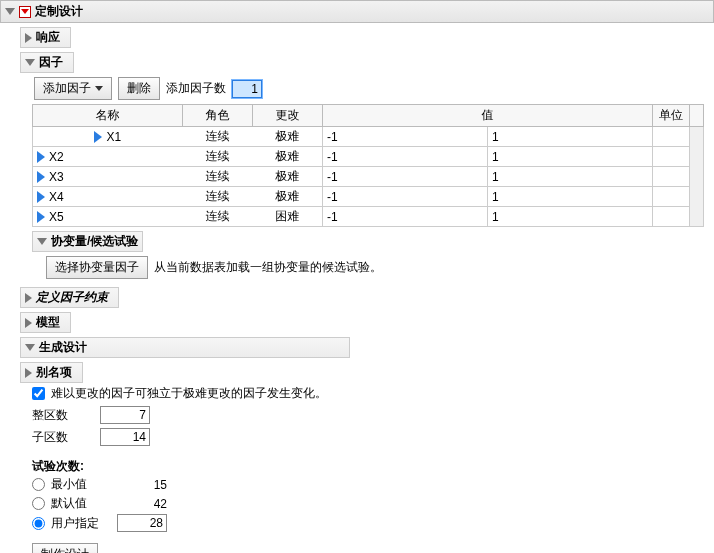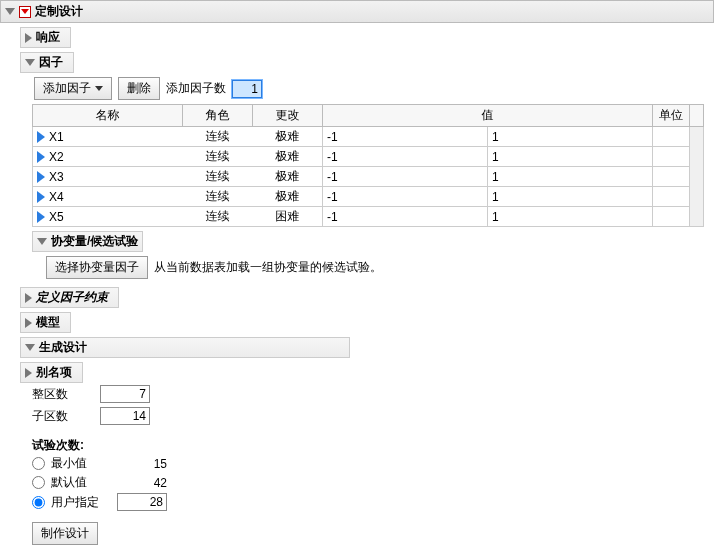--- a/index.html
+++ b/index.html
@@ -216,21 +216,21 @@
             <th>名称</th>
             <th>角色</th>
             <th>更改</th>
             <th colspan="2">值</th>
             <th>单位</th>
             <th class="scrollbar-cell"></th>
           </tr>
         </thead>
         <tbody>
           <tr>
-            <td style="border-right:none;"><span class="blue-tri"></span><span>X1</span></td>
+            <td style="border-right:none;text-align:center;"><span class="blue-tri"></span><span>X1</span></td>
             <td style="text-align:center;border-left:none;border-right:none;">连续</td>
             <td style="text-align:center;border-left:none;">极难</td>
             <td>-1</td>
             <td>1</td>
             <td></td>
             <td class="scrollbar-cell" rowspan="5"></td>
           </tr>
           <tr>
             <td style="border-right:none;"><span class="blue-tri"></span><span>X2</span></td>
             <td style="text-align:center;border-left:none;border-right:none;">连续</td>
@@ -301,20 +301,24 @@
 
   
   <div class="row-headers">
     <div class="sub-header indent-1 short-header" style="padding-right:10px;">
       <span class="tri-right"></span>
       <span>别名项</span>
     </div>
   </div>
 
   <div class="indent-2">
+    <div class="check-row">
+      <input type="checkbox" checked="" style="">
+      <span>难以更改的因子可独立于极难更改的因子发生变化。</span>
+    </div>
     <div class="field-row">
       <span class="field-label">整区数</span>
       <input class="plain-input" value="7" style="">
     </div>
     <div class="field-row">
       <span class="field-label">子区数</span>
       <input class="plain-input" value="14" style="">
     </div>
 
     <div style="margin-top:10px;font-weight:bold;">试验次数:</div>

